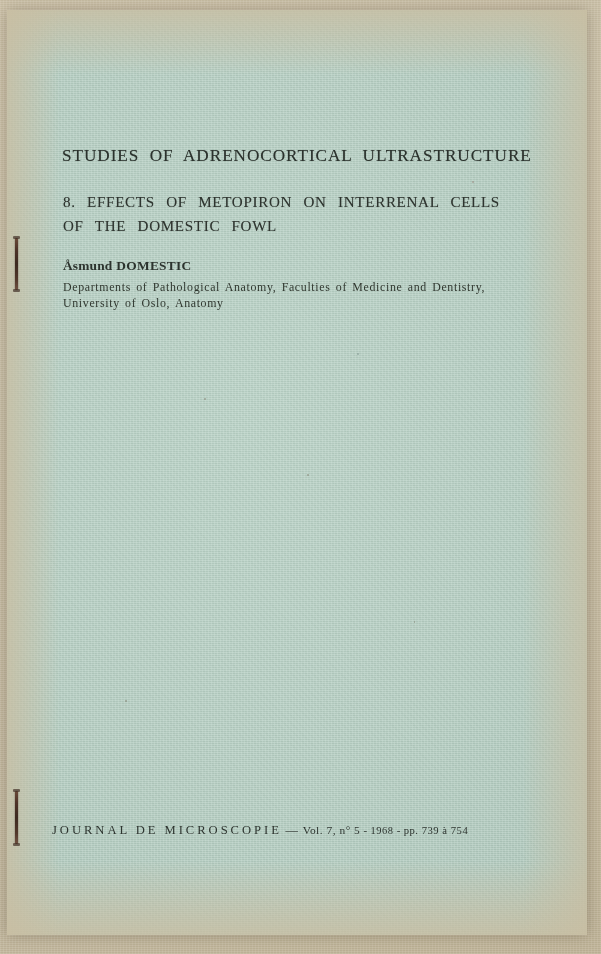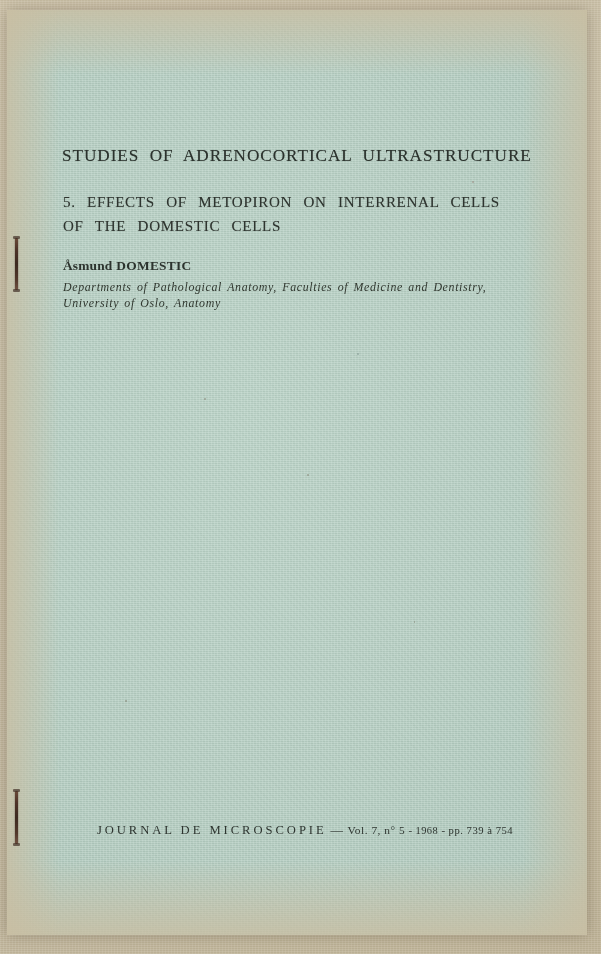--- a/index.html
+++ b/index.html
@@ -145,37 +145,35 @@
     font-weight: 700;
     letter-spacing: .02em;
     margin-left: .30em;
   }
 
   .affiliation {
     position: absolute;
     left: 63px;
     top: 279px;
     width: 440px;
-    font-style: italic;
     font-size: 11.9px;
     letter-spacing: .055em;
     word-spacing: .14em;
     line-height: 1.38;
     color: #30372f;
   }
 
   .footer-line {
     position: absolute;
-    left: 60px;
+    left: 52px;
     top: 823px;
     width: 490px;
     font-size: 12.4px;
     color: #2d342f;
     white-space: nowrap;
-    text-align: center;
   }
   .footer-journal {
     letter-spacing: .235em;
     font-size: 12.6px;
   }
   .footer-dash {
     margin: 0 .38em 0 .30em;
     letter-spacing: 0;
   }
   .footer-vol {
@@ -225,22 +223,22 @@
   <div class="speck" style="left:307px; top:474px; width:2px; height:2px;"></div>
   <div class="speck" style="left:472px; top:181px; width:2px; height:2px; background:rgba(120,60,50,.30);"></div>
   <div class="speck" style="left:125px; top:700px; width:2px; height:2px;"></div>
   <div class="speck" style="left:414px; top:621px; width:1px; height:2px;"></div>
 
   <div id="text-block">
 
     <div class="title-main">STUDIES OF ADRENOCORTICAL ULTRASTRUCTURE</div>
 
     <div class="title-sub">
-      <span>5. EFFECTS OF METOPIRON ON INTERRENAL CELLS</span><br>
-      <span>OF THE DOMESTIC CELLS</span>
+      <span>8. EFFECTS OF METOPIRON ON INTERRENAL CELLS</span><br>
+      <span>OF THE DOMESTIC FOWL</span>
     </div>
 
     <div class="author-line">
       <span class="author-given">Åsmund</span><span class="author-family">DOMESTIC</span>
     </div>
 
     <div class="affiliation">
       <span>Departments of Pathological Anatomy, Faculties of Medicine and Dentistry,</span><br>
       <span>University of Oslo, Anatomy</span>
     </div>

